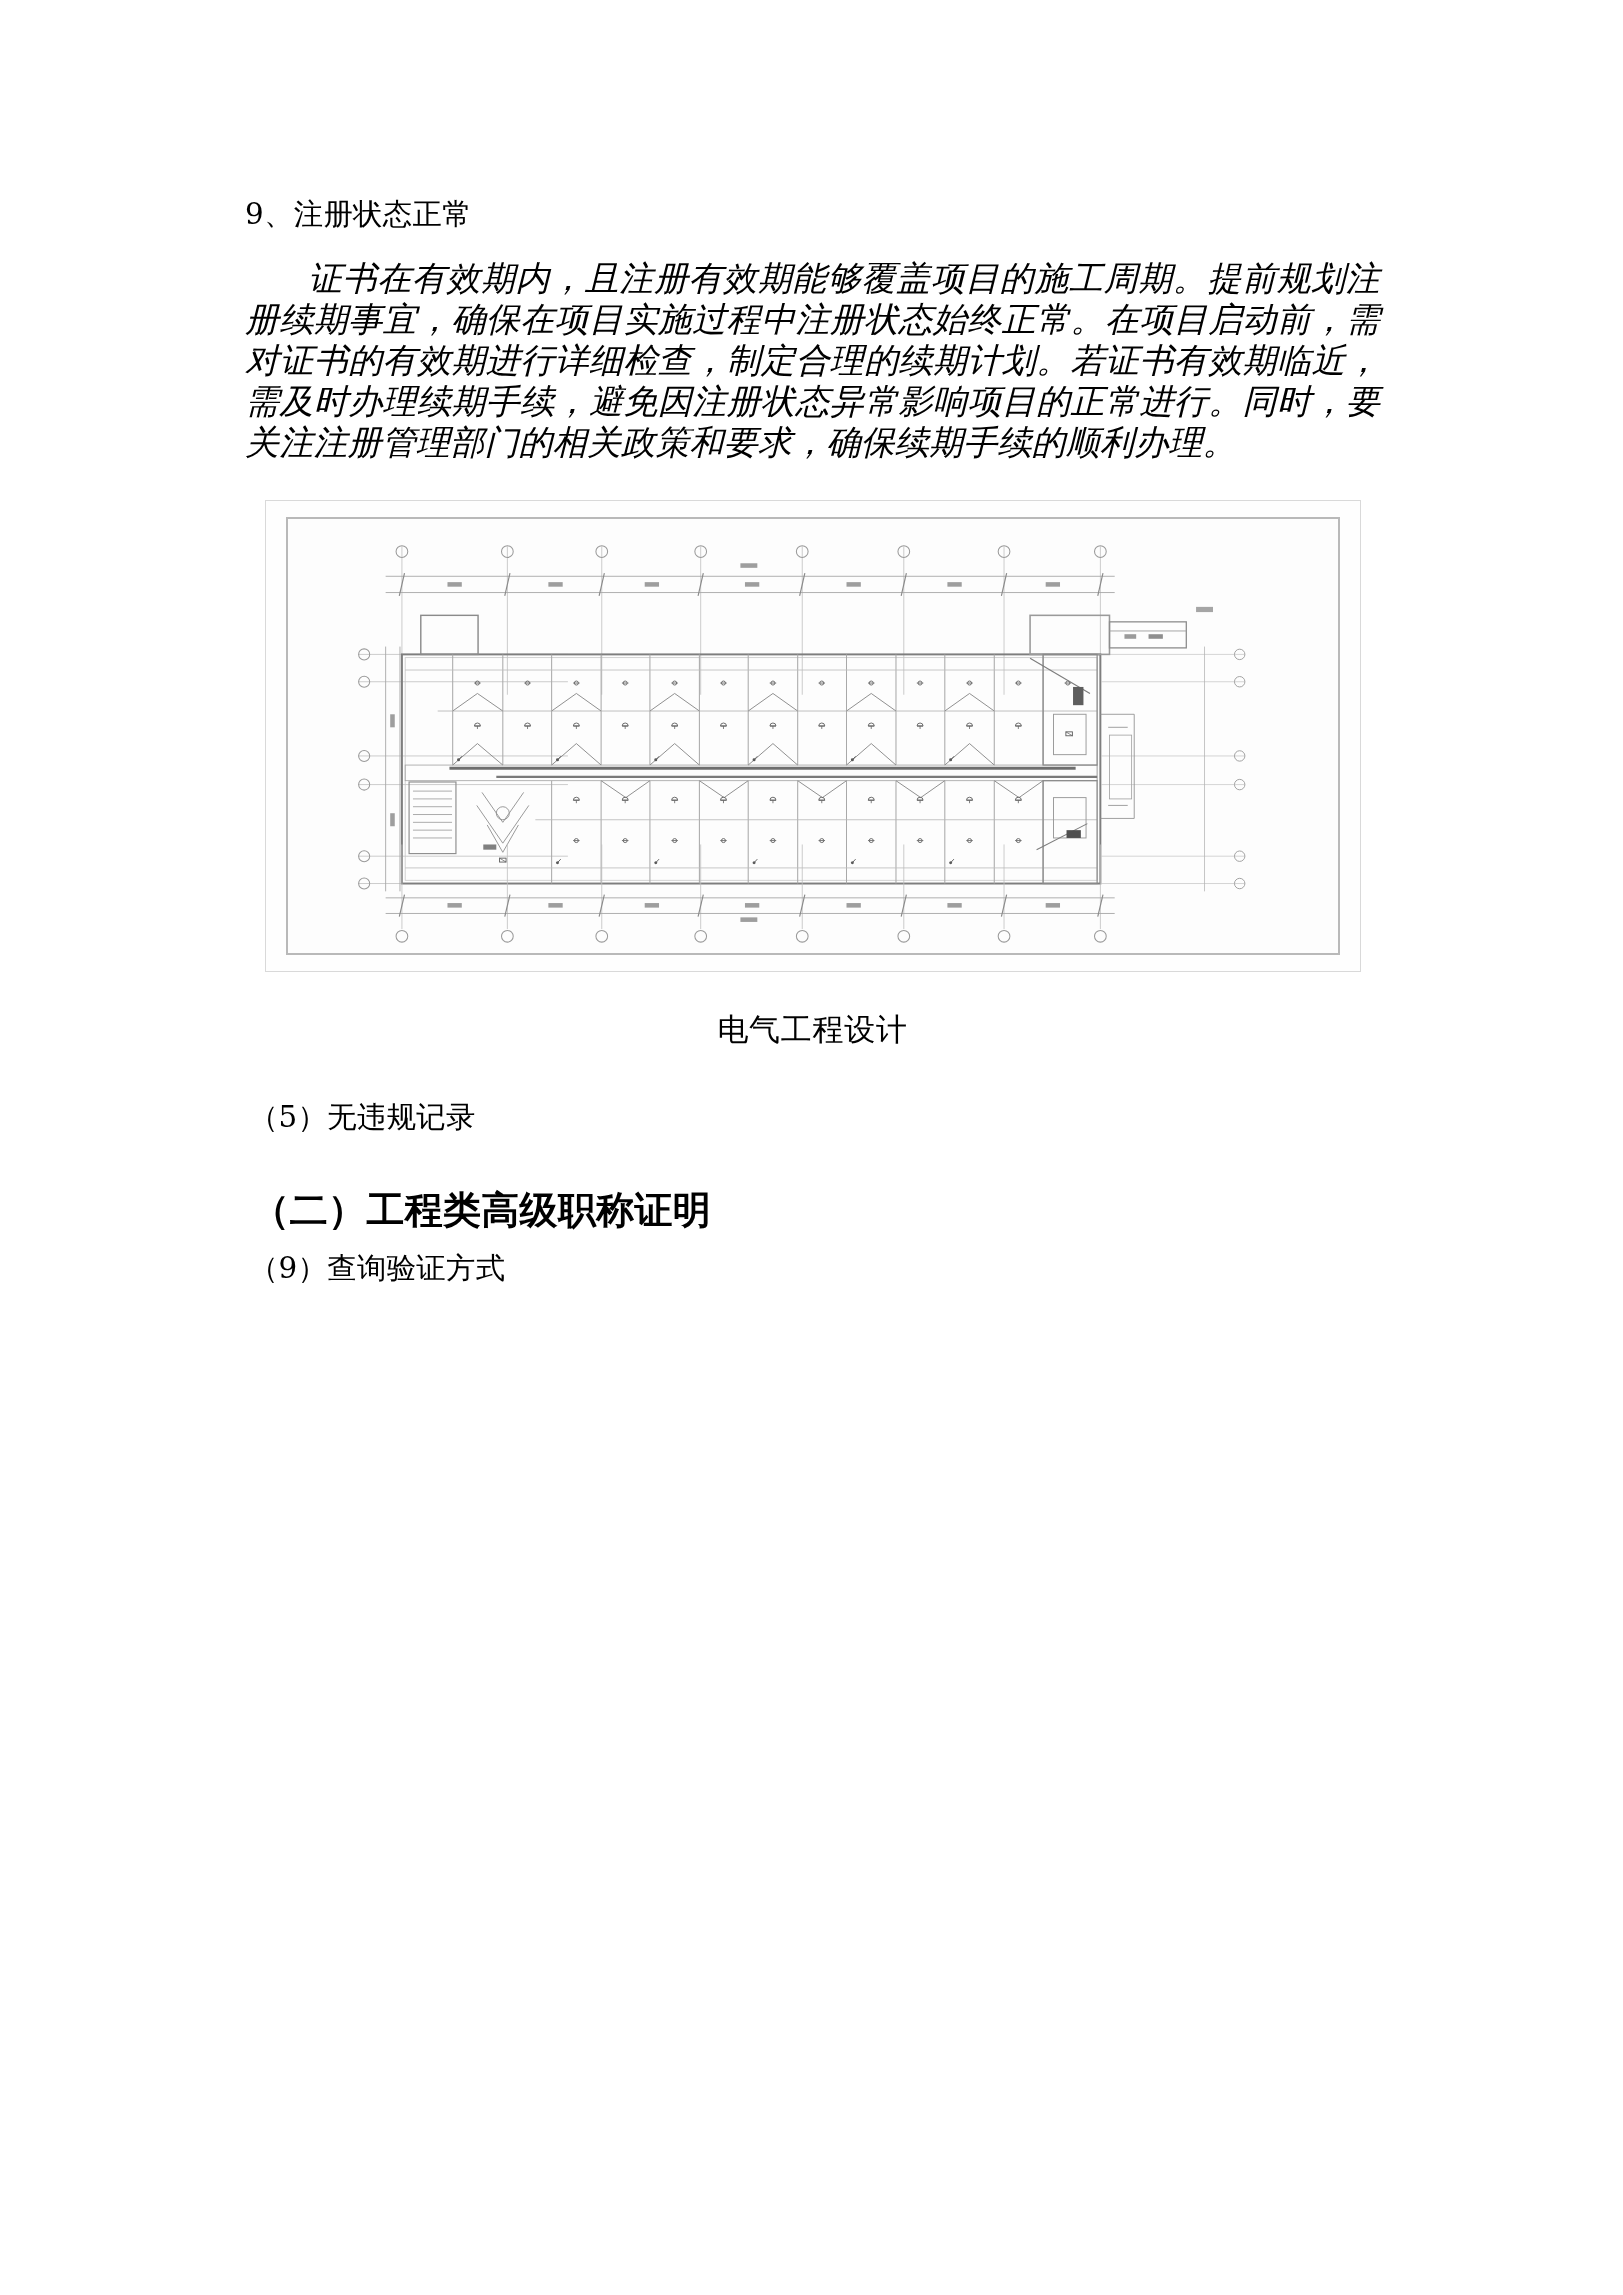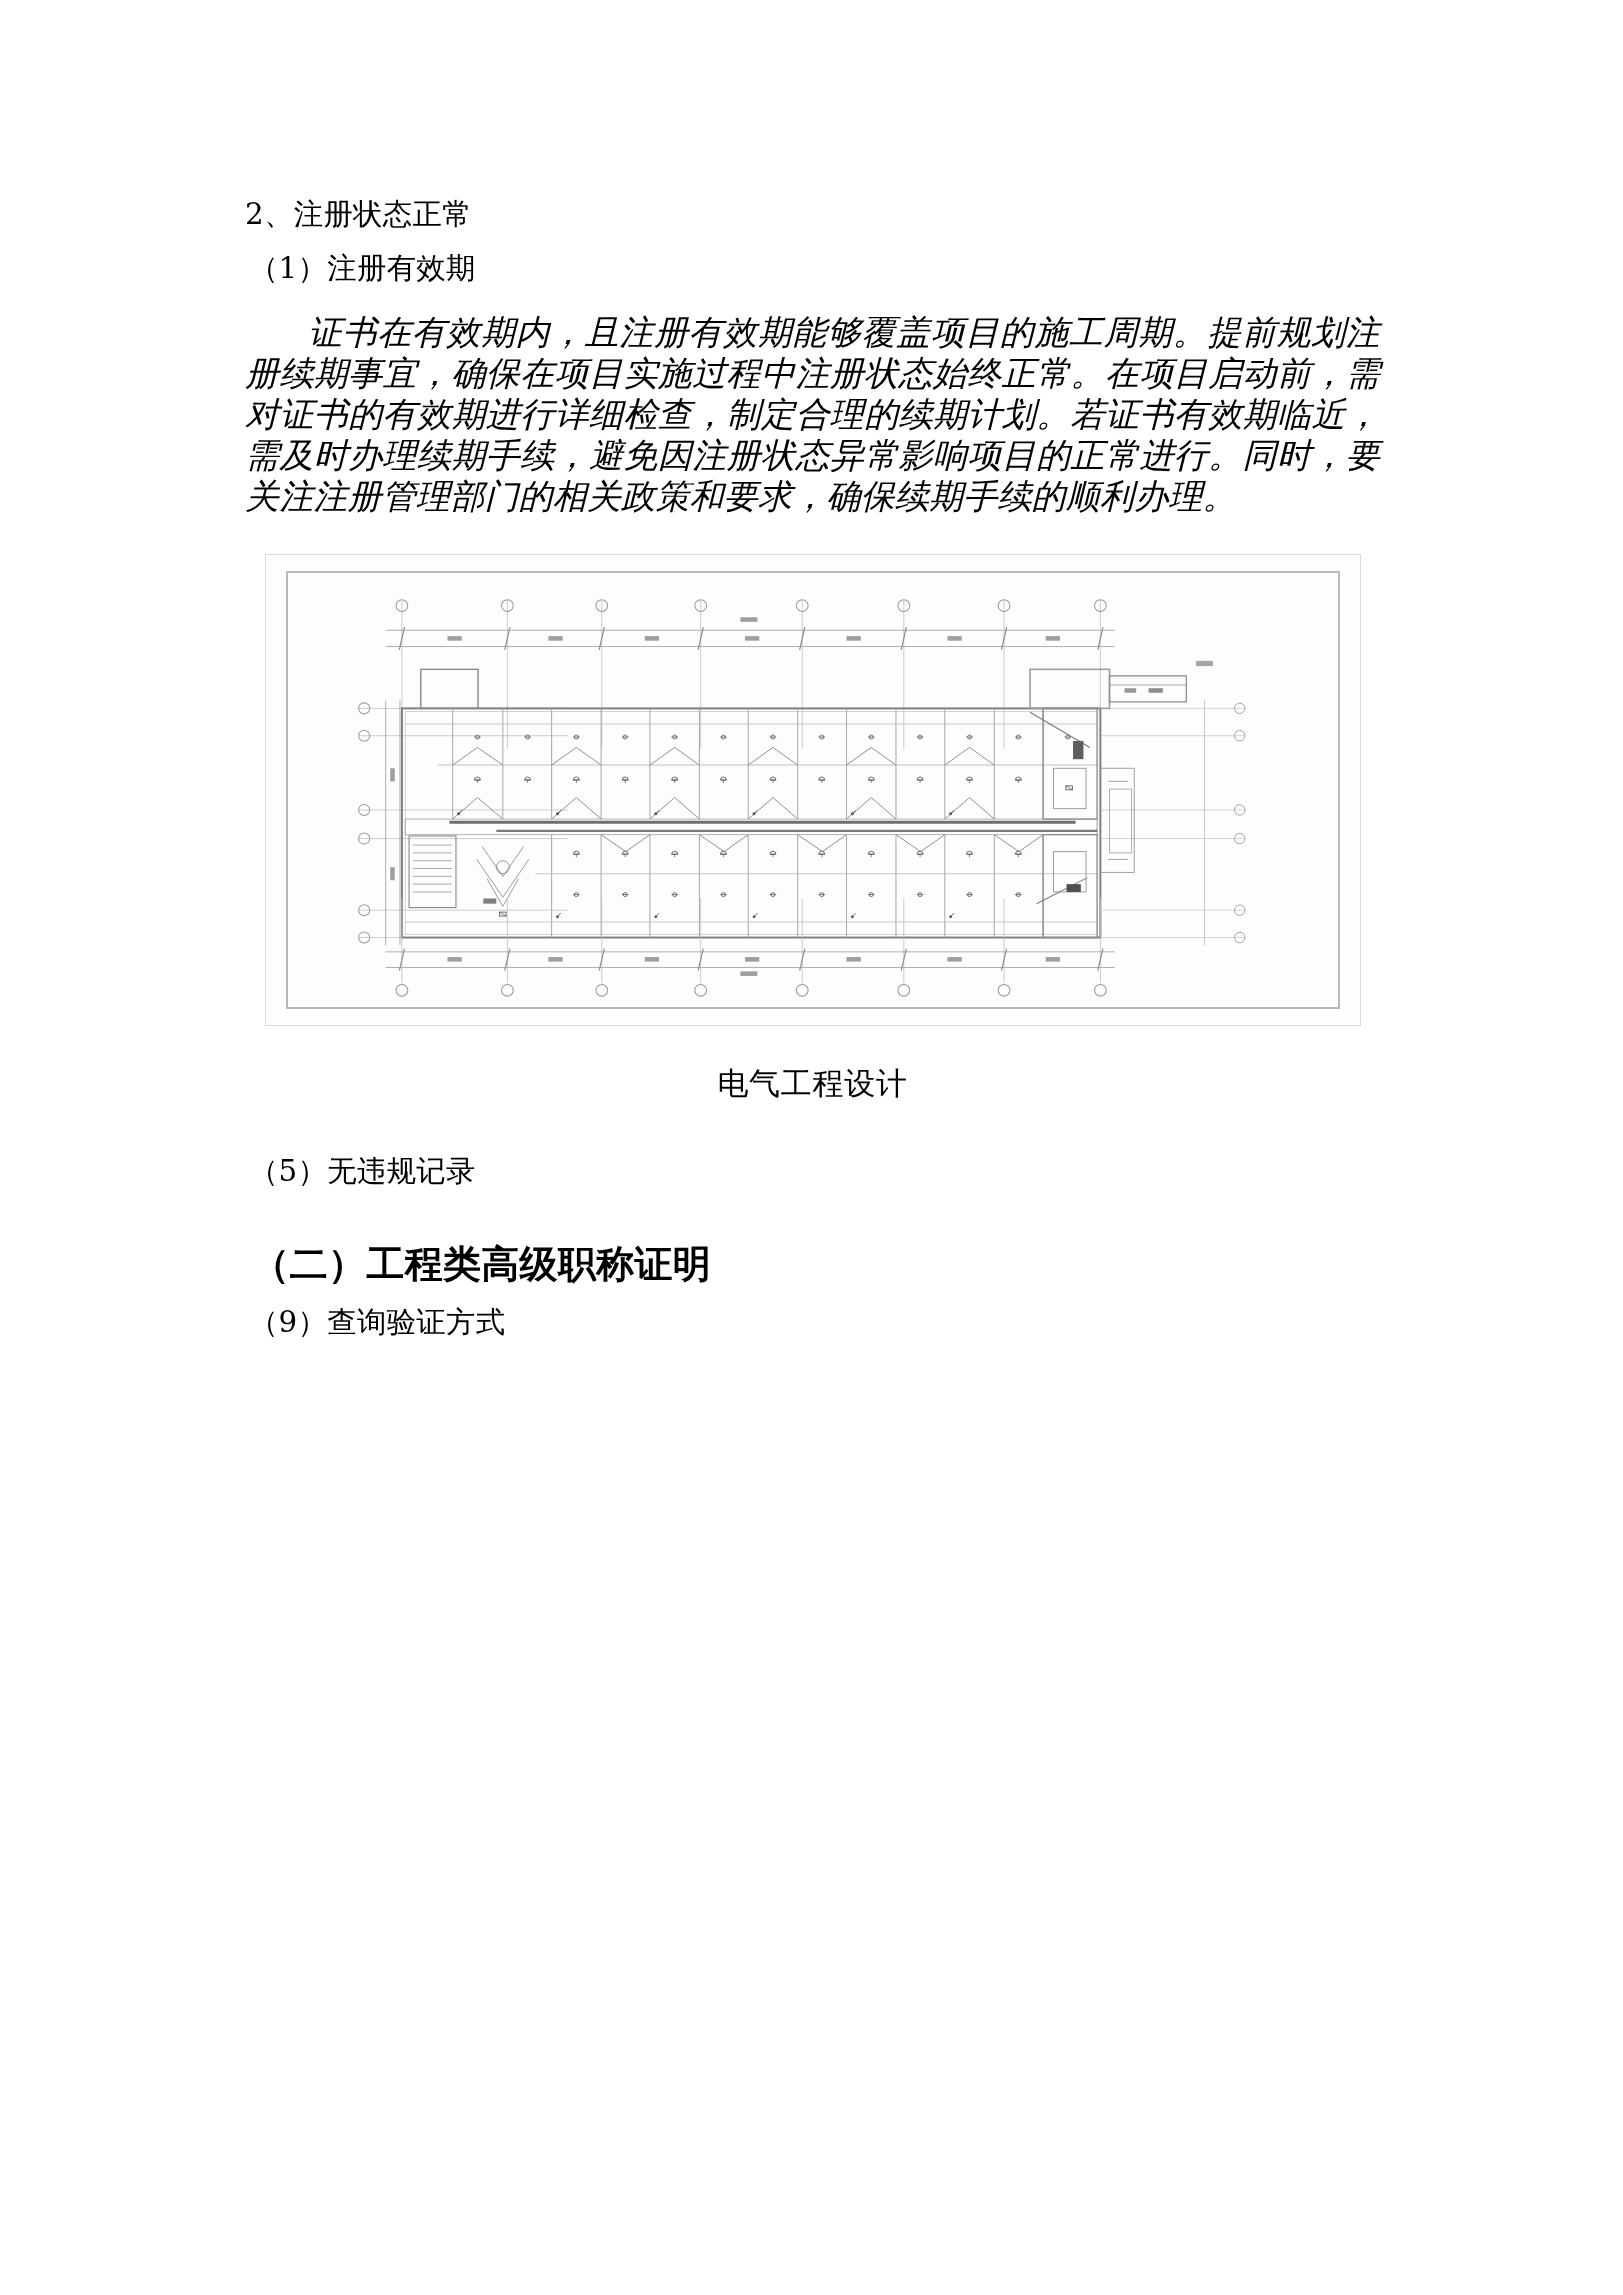--- a/index.html
+++ b/index.html
@@ -80,23 +80,22 @@
     margin-top: 34px;
     letter-spacing: 0.7px;
   }
 </style>
 </head>
 <body>
 
 <div class="page">
   <div class="content">
 
-    <div class="heading">2、注册状态正常</div>
-
-    <div class="heading indent1">（1）注册有效期</div>
+    <div class="heading">9、注册状态正常</div>
+
 
     <div class="spacer-sm"></div>
 
     <div class="para">证书在有效期内，且注册有效期能够覆盖项目的施工周期。提前规划注册续期事宜，确保在项目实施过程中注册状态始终正常。在项目启动前，需对证书的有效期进行详细检查，制定合理的续期计划。若证书有效期临近，需及时办理续期手续，避免因注册状态异常影响项目的正常进行。同时，要关注注册管理部门的相关政策和要求，确保续期手续的顺利办理。</div>
 
     <div class="spacer-md"></div>
 
     <div class="figure-wrap">
       <div class="figure-frame">
         <div class="figure-inner">

